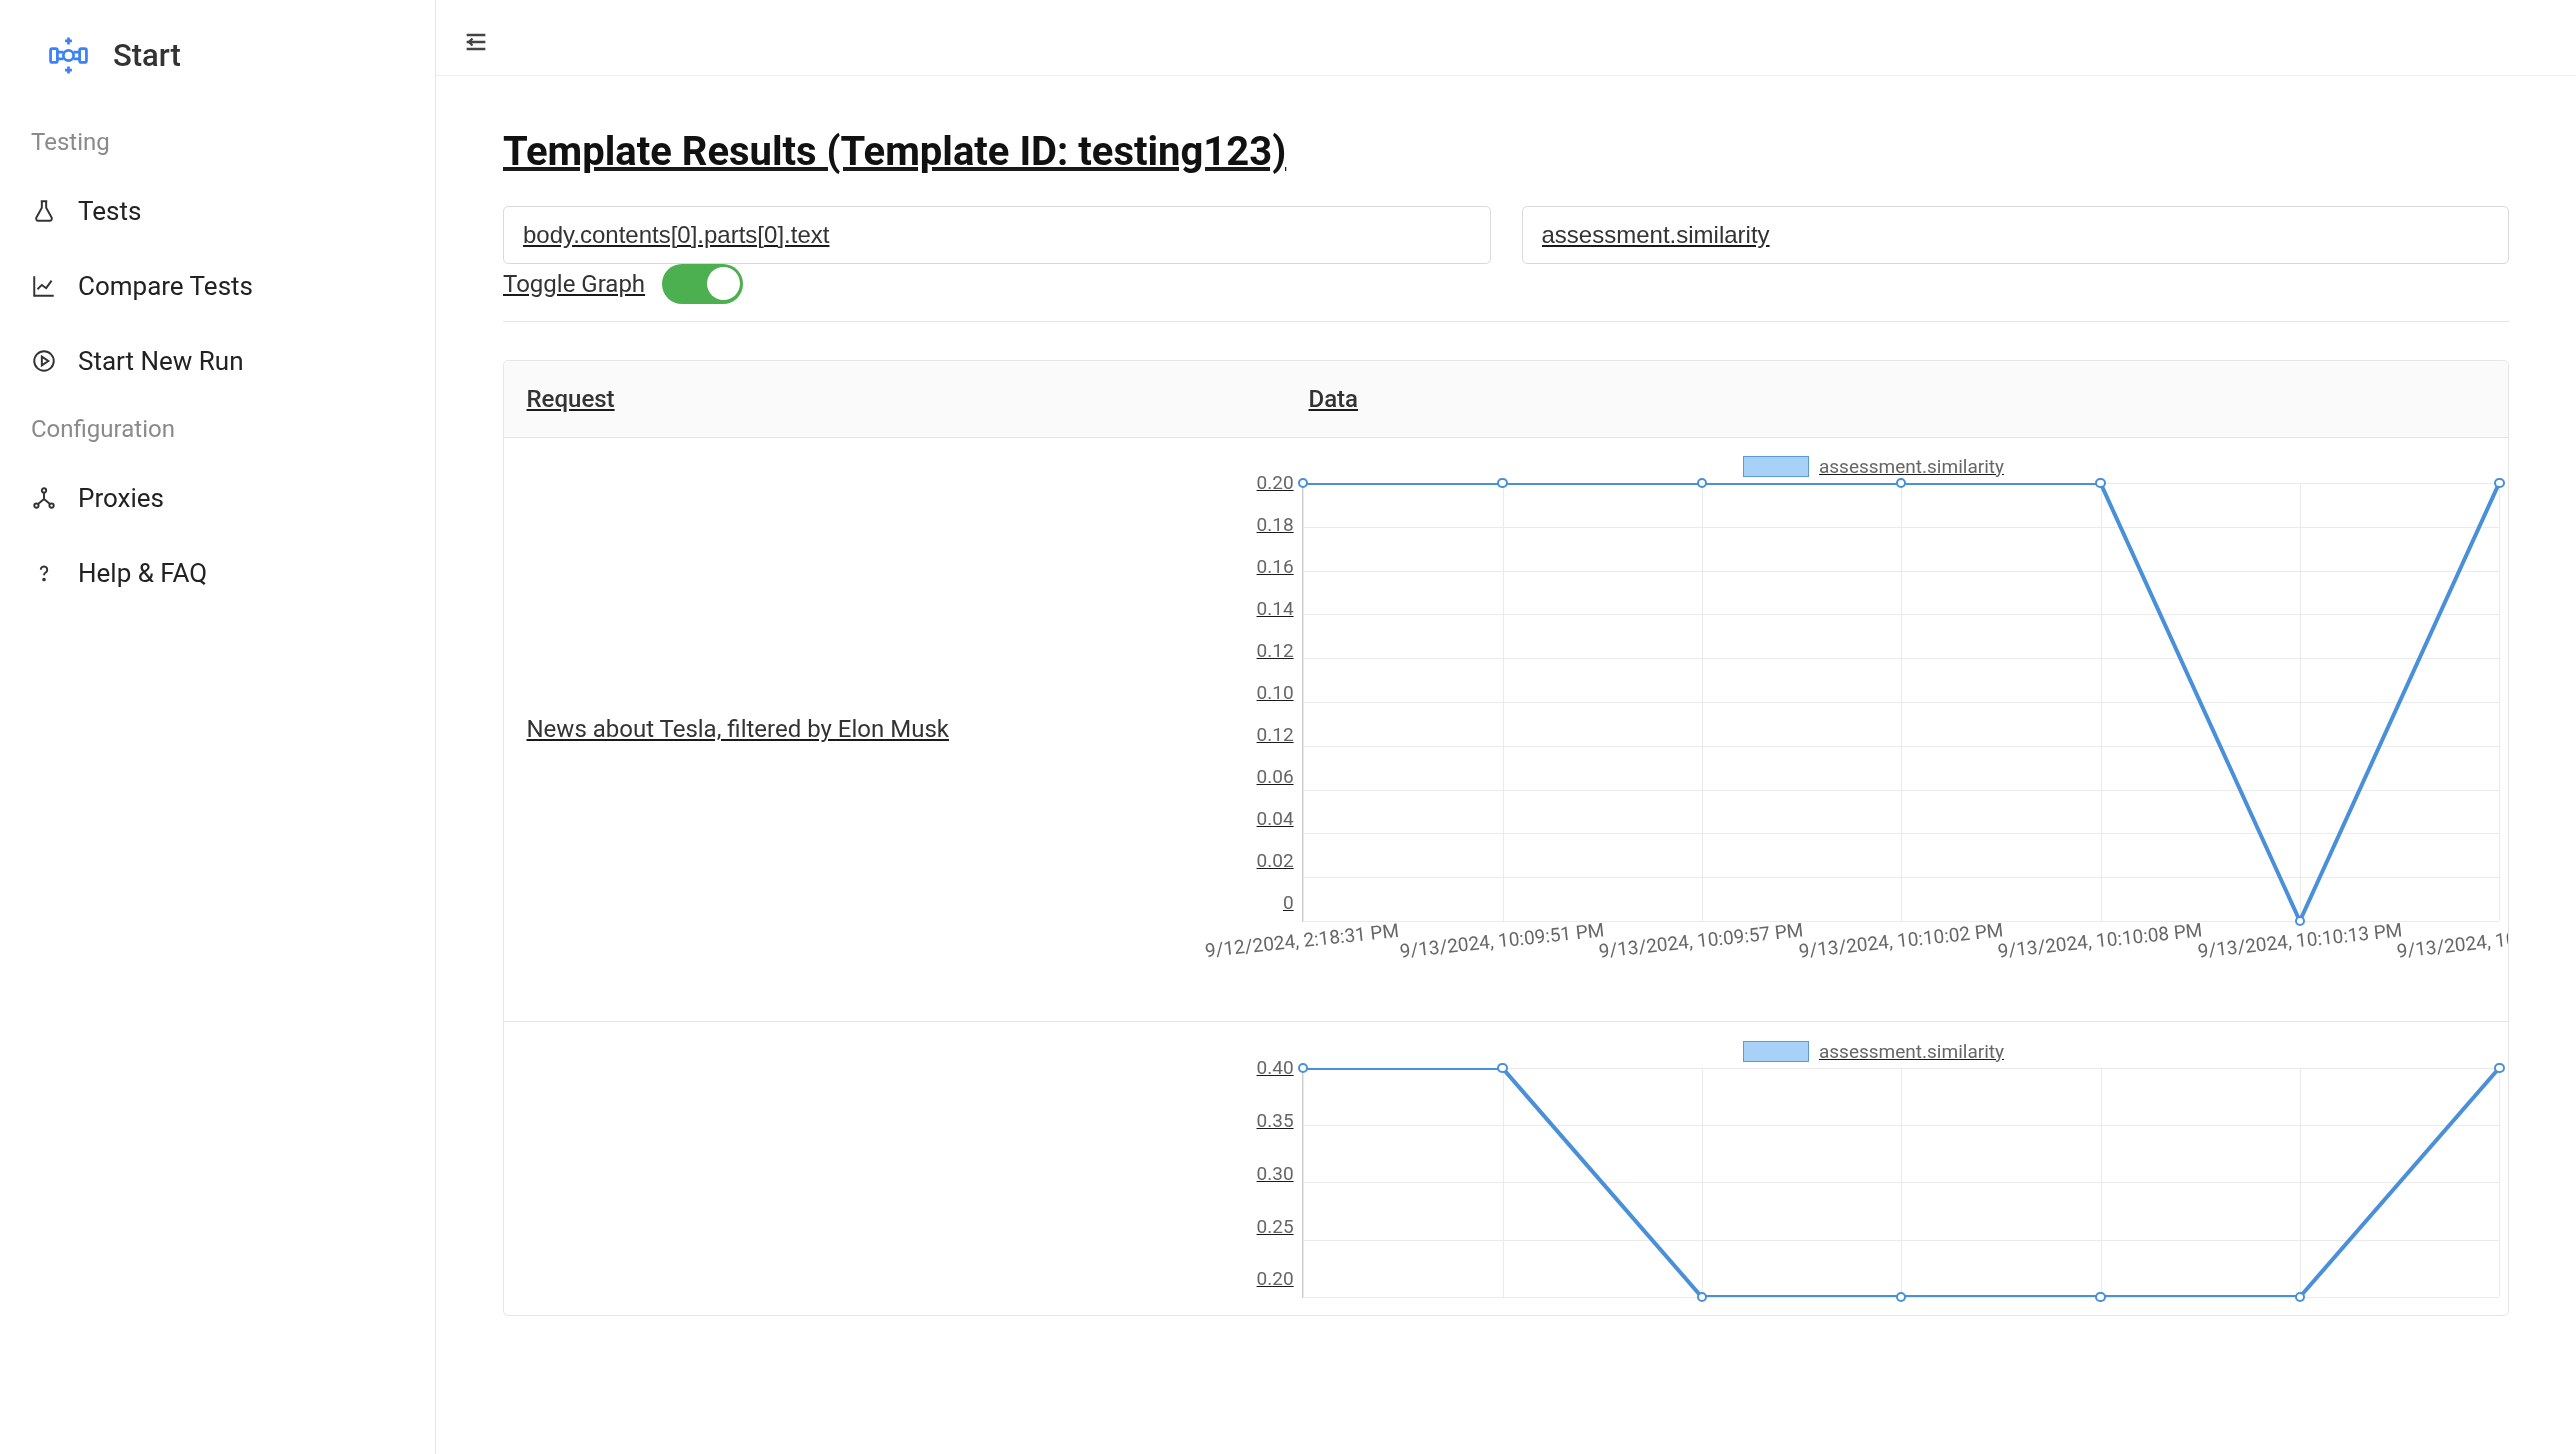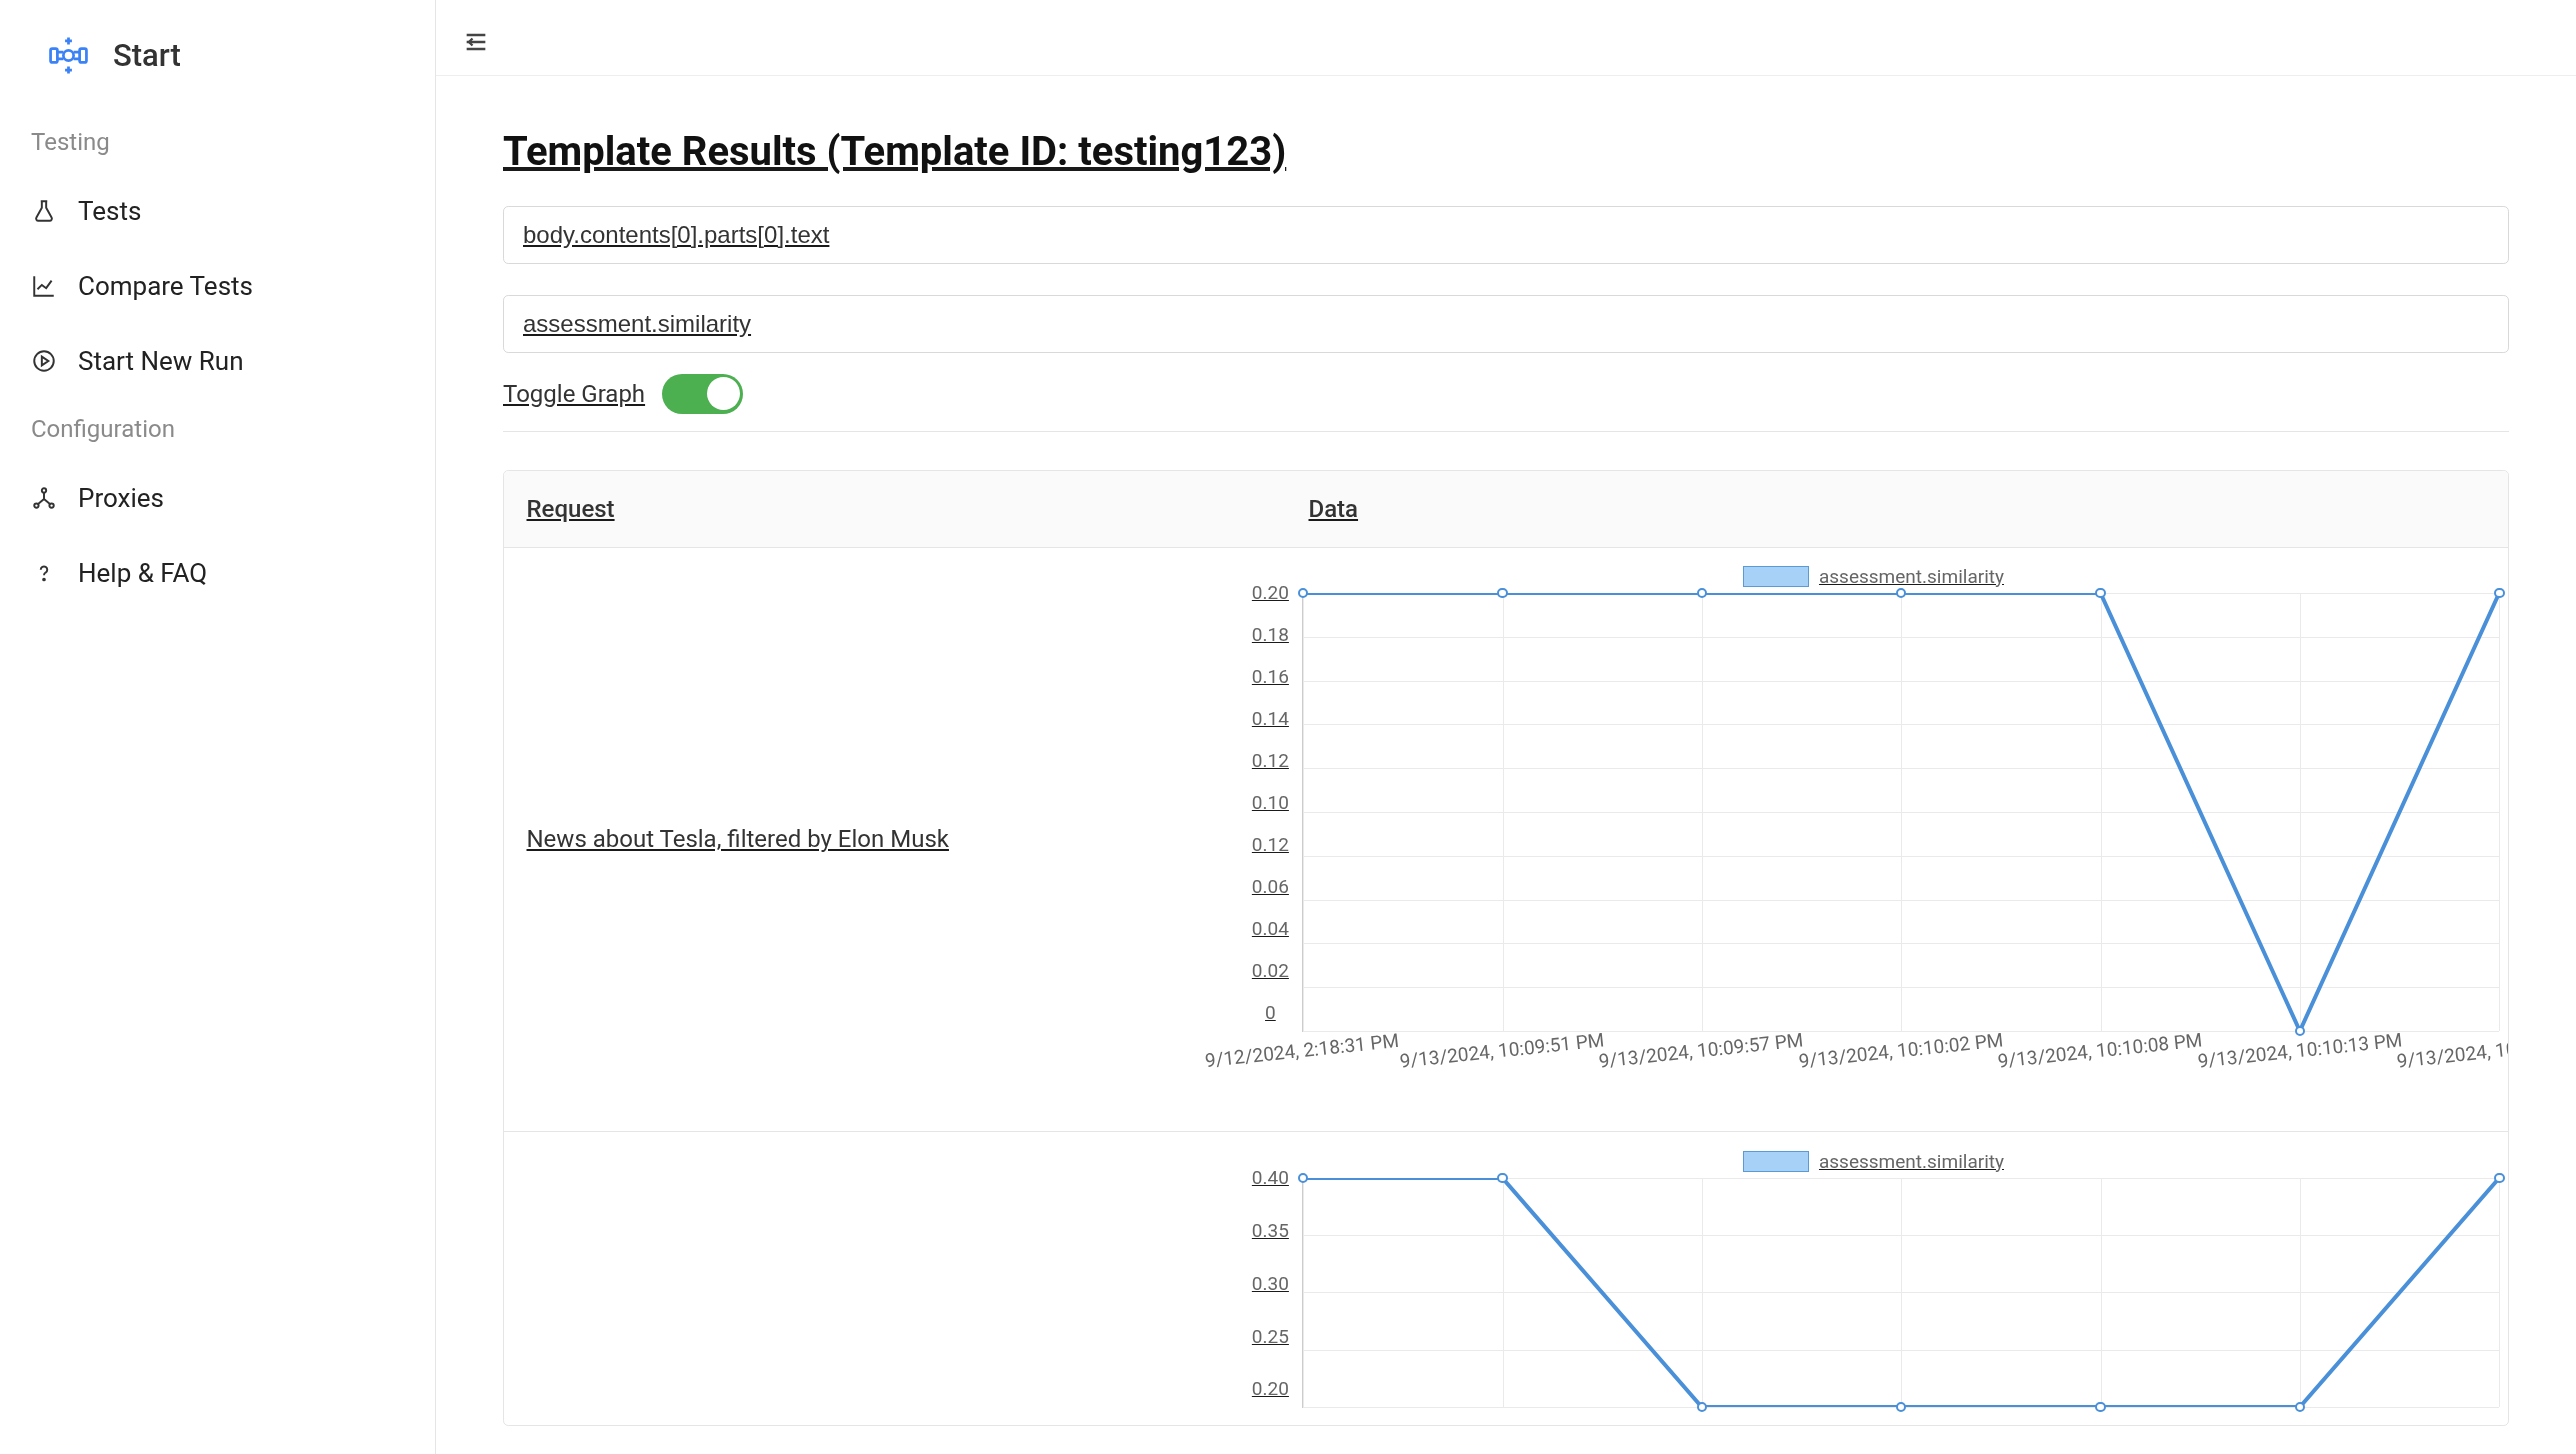--- a/index.html
+++ b/index.html
@@ -84,22 +84,20 @@
   }
   .page-title {
     font-size: 40px;
     font-weight: 700;
     margin-bottom: 31px;
     color: #111;
   }
   .filter-row {
     display: flex;
     gap: 31px;
-    margin-bottom: 21px;
-    flex-direction: column;
   }
   .filter-input {
     flex: 1;
     border: 0.9px solid #d9d9d9;
     border-radius: 5.2px;
     padding: 14px 19px;
     font-size: 24px;
     color: #333;
     background: #fff;
   }
@@ -194,21 +192,21 @@
   }
   .plot-wrap {
     display: flex;
   }
   .y-axis {
     display: flex;
     flex-direction: column;
     justify-content: space-between;
     padding-right: 8.6px;
     width: 55px;
-    text-align: center;
+    text-align: right;
   }
   .y-tick {
     font-size: 19px;
     height: 1em;
     line-height: 1em;
     color: #666;
     position: relative;
     top: -0.5em;
   }
   .plot {

